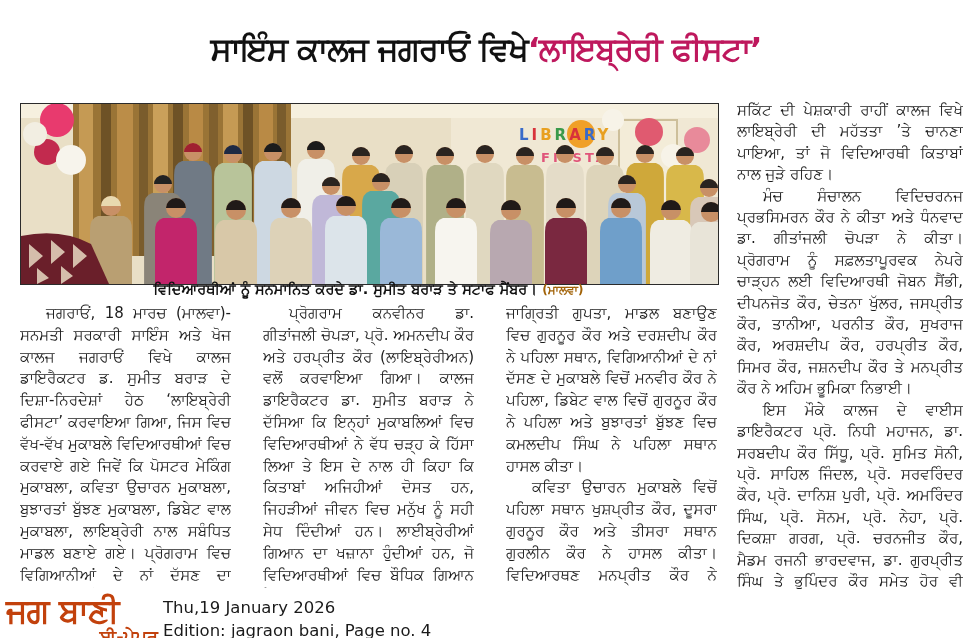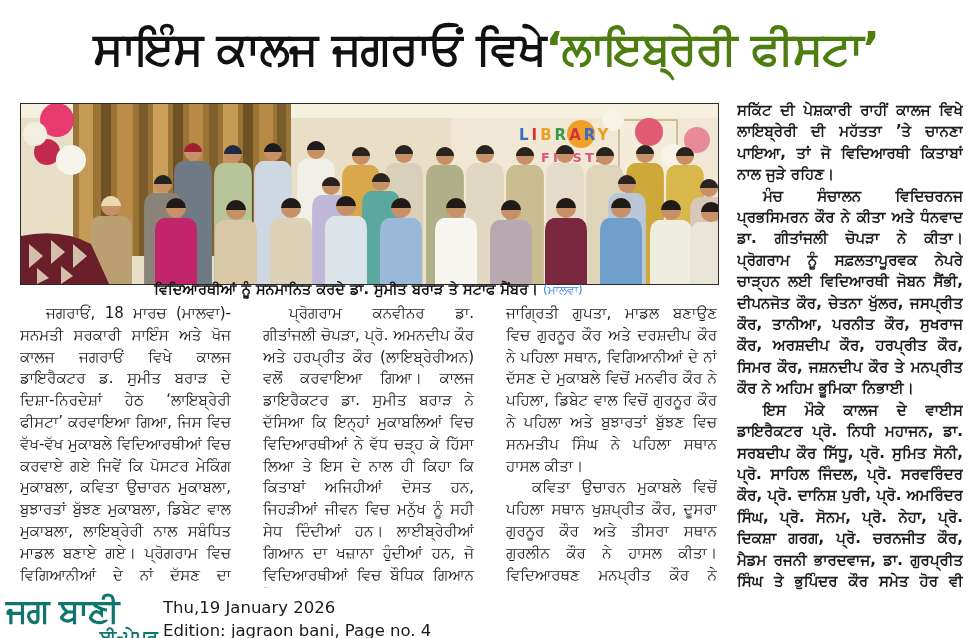--- a/index.html
+++ b/index.html
@@ -5,65 +5,65 @@
   html,body{margin:0;padding:0;}
   body{
     width:972px;height:638px;position:relative;overflow:hidden;
     background:#ffffff;
     font-family:"DejaVu Sans","Liberation Sans",sans-serif;
     color:#1a1a1a;
   }
   .headline{
     position:absolute;left:0;top:6px;width:972px;height:86px;
     display:flex;align-items:center;justify-content:center;
-    font-size:45px;font-weight:700;letter-spacing:-1px;white-space:nowrap;
+    font-size:32px;font-weight:700;letter-spacing:-1px;white-space:nowrap;
     color:#111;
   }
   .headline .hl{color:#e8422d;}
   .photo-frame{
     position:absolute;left:20px;top:103px;width:697px;height:180px;
     border:1px solid #2b2b2b;box-sizing:content-box;background:#ec4899;text-align:right;
   }
   .caption{
     position:absolute;left:20px;top:281px;width:697px;height:20px;
     text-align:center;font-size:14.5px;font-weight:700;color:#111;
     white-space:nowrap;
   }
-  .caption .credit{font-weight:400;font-size:12px;color:#3b82f6;}
+  .caption .credit{font-weight:700;font-size:12px;color:#a16207;}
   .cols{
     position:absolute;left:20px;top:303px;width:697px;height:285px;
     display:flex;gap:32px;
   }
   .col{width:223px;overflow:hidden;}
   .col p, .rcol p{
     margin:0;font-size:15px;line-height:21.8px;text-align:justify;color:#1c1c1c;
   }
   .col p.indent, .rcol p.indent{text-indent:26px;}
   .rcol{
     position:absolute;left:737px;top:100px;width:226px;height:492px;overflow:hidden;
   }
-  .rcol p{line-height:21.4px;font-weight:bold;}
+  .rcol p{line-height:21.4px;}
   .footer-logo{
     position:absolute;left:6px;top:594px;width:152px;height:42px;
     color:#d21f26;line-height:1;
   }
   .footer-logo .main{font-size:33px;font-weight:700;letter-spacing:-1px;white-space:nowrap;}
   .footer-logo .sub{font-size:18px;font-weight:700;text-align:right;margin-top:1px;}
   .footer-meta{
     position:absolute;left:163px;top:596px;width:420px;
     font-size:16.5px;color:#1a1a1a;line-height:23px;white-space:nowrap;
   }
   svg text{font-family:"DejaVu Sans","Liberation Sans",sans-serif;}
 </style>
 </head>
 <body>
 
 <div class="headline">
   <span>ਸਾਇੰਸ ਕਾਲਜ ਜਗਰਾਓਂ ਵਿਖੇ </span>
-    <span class="hl" style="color: #4d7c0f;">‘ਲਾਇਬ੍ਰੇਰੀ ਫੀਸਟਾ’</span>
+    <span class="hl" style="color: #be185d;">‘ਲਾਇਬ੍ਰੇਰੀ ਫੀਸਟਾ’</span>
 </div>
 
 <div class="photo-frame">
   <svg width="697" height="180" viewBox="0 0 697 180">
 
     <rect x="0" y="0" width="697" height="180" fill="#e9dfc6"></rect>
     <rect x="430" y="0" width="267" height="180" fill="#f0e8d4"></rect>
     <rect x="0" y="0" width="697" height="14" fill="#f6f0df"></rect>
 
     <rect x="598" y="16" width="58" height="120" fill="#f3ecd8" stroke="#cdbf9a" stroke-width="2"></rect>
@@ -271,31 +271,31 @@
 
 <div class="cols">
   <div class="col">
     <p class="indent">ਜਗਰਾਓਂ, 18 ਮਾਰਚ (ਮਾਲਵਾ)- ਸਨਮਤੀ ਸਰਕਾਰੀ ਸਾਇੰਸ ਅਤੇ ਖੋਜ ਕਾਲਜ ਜਗਰਾਓਂ ਵਿਖੇ ਕਾਲਜ ਡਾਇਰੈਕਟਰ ਡ. ਸੁਮੀਤ ਬਰਾੜ ਦੇ ਦਿਸ਼ਾ-ਨਿਰਦੇਸ਼ਾਂ ਹੇਠ ‘ਲਾਇਬ੍ਰੇਰੀ ਫੀਸਟਾ’ ਕਰਵਾਇਆ ਗਿਆ, ਜਿਸ ਵਿਚ ਵੱਖ-ਵੱਖ ਮੁਕਾਬਲੇ ਵਿਦਿਆਰਥੀਆਂ ਵਿਚ ਕਰਵਾਏ ਗਏ ਜਿਵੇਂ ਕਿ ਪੋਸਟਰ ਮੇਕਿੰਗ ਮੁਕਾਬਲਾ, ਕਵਿਤਾ ਉਚਾਰਨ ਮੁਕਾਬਲਾ, ਬੁਝਾਰਤਾਂ ਬੁੱਝਣ ਮੁਕਾਬਲਾ, ਡਿਬੇਟ ਵਾਲ ਮੁਕਾਬਲਾ, ਲਾਇਬ੍ਰੇਰੀ ਨਾਲ ਸਬੰਧਿਤ ਮਾਡਲ ਬਣਾਏ ਗਏ। ਪ੍ਰੋਗਰਾਮ ਵਿਚ ਵਿਗਿਆਨੀਆਂ ਦੇ ਨਾਂ ਦੱਸਣ ਦਾ ਮੁਕਾਬਲਾ ਵੀ ਹੋਇਆ।</p>
   </div>
   <div class="col">
     <p class="indent">ਪ੍ਰੋਗਰਾਮ ਕਨਵੀਨਰ ਡਾ. ਗੀਤਾਂਜਲੀ ਚੋਪੜਾ, ਪ੍ਰੋ. ਅਮਨਦੀਪ ਕੌਰ ਅਤੇ ਹਰਪ੍ਰੀਤ ਕੌਰ (ਲਾਇਬ੍ਰੇਰੀਅਨ) ਵਲੋਂ ਕਰਵਾਇਆ ਗਿਆ। ਕਾਲਜ ਡਾਇਰੈਕਟਰ ਡਾ. ਸੁਮੀਤ ਬਰਾੜ ਨੇ ਦੱਸਿਆ ਕਿ ਇਨ੍ਹਾਂ ਮੁਕਾਬਲਿਆਂ ਵਿਚ ਵਿਦਿਆਰਥੀਆਂ ਨੇ ਵੱਧ ਚੜ੍ਹ ਕੇ ਹਿੱਸਾ ਲਿਆ ਤੇ ਇਸ ਦੇ ਨਾਲ ਹੀ ਕਿਹਾ ਕਿ ਕਿਤਾਬਾਂ ਅਜਿਹੀਆਂ ਦੋਸਤ ਹਨ, ਜਿਹੜੀਆਂ ਜੀਵਨ ਵਿਚ ਮਨੁੱਖ ਨੂੰ ਸਹੀ ਸੇਧ ਦਿੰਦੀਆਂ ਹਨ। ਲਾਈਬ੍ਰੇਰੀਆਂ ਗਿਆਨ ਦਾ ਖਜ਼ਾਨਾ ਹੁੰਦੀਆਂ ਹਨ, ਜੋ ਵਿਦਿਆਰਥੀਆਂ ਵਿਚ ਬੌਧਿਕ ਗਿਆਨ ਪੈਦਾ ਕਰਦੀਆਂ ਹਨ।</p>
     <p class="indent">ਪੋਸਟਰ ਮੁਕਾਬਲੇ ਵਿਚੋਂ ਪਹਿਲਾ ਸਥਾਨ</p>
   </div>
   <div class="col">
-    <p>ਜਾਗ੍ਰਿਤੀ ਗੁਪਤਾ, ਮਾਡਲ ਬਣਾਉਣ ਵਿਚ ਗੁਰਨੂਰ ਕੌਰ ਅਤੇ ਦਰਸ਼ਦੀਪ ਕੌਰ ਨੇ ਪਹਿਲਾ ਸਥਾਨ, ਵਿਗਿਆਨੀਆਂ ਦੇ ਨਾਂ ਦੱਸਣ ਦੇ ਮੁਕਾਬਲੇ ਵਿਚੋਂ ਮਨਵੀਰ ਕੌਰ ਨੇ ਪਹਿਲਾ, ਡਿਬੇਟ ਵਾਲ ਵਿਚੋਂ ਗੁਰਨੂਰ ਕੌਰ ਨੇ ਪਹਿਲਾ ਅਤੇ ਬੁਝਾਰਤਾਂ ਬੁੱਝਣ ਵਿਚ ਸਨਮਤੀਪ ਸਿੰਘ ਨੇ ਪਹਿਲਾ ਸਥਾਨ ਹਾਸਲ ਕੀਤਾ।</p>
+    <p>ਜਾਗ੍ਰਿਤੀ ਗੁਪਤਾ, ਮਾਡਲ ਬਣਾਉਣ ਵਿਚ ਗੁਰਨੂਰ ਕੌਰ ਅਤੇ ਦਰਸ਼ਦੀਪ ਕੌਰ ਨੇ ਪਹਿਲਾ ਸਥਾਨ, ਵਿਗਿਆਨੀਆਂ ਦੇ ਨਾਂ ਦੱਸਣ ਦੇ ਮੁਕਾਬਲੇ ਵਿਚੋਂ ਮਨਵੀਰ ਕੌਰ ਨੇ ਪਹਿਲਾ, ਡਿਬੇਟ ਵਾਲ ਵਿਚੋਂ ਗੁਰਨੂਰ ਕੌਰ ਨੇ ਪਹਿਲਾ ਅਤੇ ਬੁਝਾਰਤਾਂ ਬੁੱਝਣ ਵਿਚ ਕਮਲਦੀਪ ਸਿੰਘ ਨੇ ਪਹਿਲਾ ਸਥਾਨ ਹਾਸਲ ਕੀਤਾ।</p>
     <p class="indent">ਕਵਿਤਾ ਉਚਾਰਨ ਮੁਕਾਬਲੇ ਵਿਚੋਂ ਪਹਿਲਾ ਸਥਾਨ ਖੁਸ਼ਪ੍ਰੀਤ ਕੌਰ, ਦੂਸਰਾ ਗੁਰਨੂਰ ਕੌਰ ਅਤੇ ਤੀਸਰਾ ਸਥਾਨ ਗੁਰਲੀਨ ਕੌਰ ਨੇ ਹਾਸਲ ਕੀਤਾ। ਵਿਦਿਆਰਥਣ ਮਨਪ੍ਰੀਤ ਕੌਰ ਨੇ ਸੱਭਿਆਚਾਰਕ ਗੀਤ ਦਾ ਉਚਾਰਨ ਕੀਤਾ। ਵਿਦਿਆਰਥੀਆਂ ਨੇ</p>
   </div>
 </div>
 
 <div class="rcol">
   <p>ਸਕਿੱਟ ਦੀ ਪੇਸ਼ਕਾਰੀ ਰਾਹੀਂ ਕਾਲਜ ਵਿਖੇ ਲਾਇਬ੍ਰੇਰੀ ਦੀ ਮਹੱਤਤਾ ’ਤੇ ਚਾਨਣਾ ਪਾਇਆ, ਤਾਂ ਜੋ ਵਿਦਿਆਰਥੀ ਕਿਤਾਬਾਂ ਨਾਲ ਜੁੜੇ ਰਹਿਣ।</p>
   <p class="indent">ਮੰਚ ਸੰਚਾਲਨ ਵਿਦਿਚਰਨਜ ਪ੍ਰਭਸਿਮਰਨ ਕੌਰ ਨੇ ਕੀਤਾ ਅਤੇ ਧੰਨਵਾਦ ਡਾ. ਗੀਤਾਂਜਲੀ ਚੋਪੜਾ ਨੇ ਕੀਤਾ। ਪ੍ਰੋਗਰਾਮ ਨੂੰ ਸਫ਼ਲਤਾਪੂਰਵਕ ਨੇਪਰੇ ਚਾੜ੍ਹਨ ਲਈ ਵਿਦਿਆਰਥੀ ਜੋਬਨ ਸੈਂਭੀ, ਦੀਪਨਜੋਤ ਕੌਰ, ਚੇਤਨਾ ਖੁੱਲਰ, ਜਸਪ੍ਰੀਤ ਕੌਰ, ਤਾਨੀਆ, ਪਰਨੀਤ ਕੌਰ, ਸੁਖਰਾਜ ਕੌਰ, ਅਰਸ਼ਦੀਪ ਕੌਰ, ਹਰਪ੍ਰੀਤ ਕੌਰ, ਸਿਮਰ ਕੌਰ, ਜਸ਼ਨਦੀਪ ਕੌਰ ਤੇ ਮਨਪ੍ਰੀਤ ਕੌਰ ਨੇ ਅਹਿਮ ਭੂਮਿਕਾ ਨਿਭਾਈ।</p>
   <p class="indent">ਇਸ ਮੌਕੇ ਕਾਲਜ ਦੇ ਵਾਈਸ ਡਾਇਰੈਕਟਰ ਪ੍ਰੋ. ਨਿਧੀ ਮਹਾਜਨ, ਡਾ. ਸਰਬਦੀਪ ਕੌਰ ਸਿੱਧੂ, ਪ੍ਰੋ. ਸੁਮਿਤ ਸੋਨੀ, ਪ੍ਰੋ. ਸਾਹਿਲ ਜਿੰਦਲ, ਪ੍ਰੋ. ਸਰਵਰਿੰਦਰ ਕੌਰ, ਪ੍ਰੋ. ਦਾਨਿਸ਼ ਪੁਰੀ, ਪ੍ਰੋ. ਅਮਰਿੰਦਰ ਸਿੰਘ, ਪ੍ਰੋ. ਸੋਨਮ, ਪ੍ਰੋ. ਨੇਹਾ, ਪ੍ਰੋ. ਦਿਕਸ਼ਾ ਗਰਗ, ਪ੍ਰੋ. ਚਰਨਜੀਤ ਕੌਰ, ਮੈਡਮ ਰਜਨੀ ਭਾਰਦਵਾਜ, ਡਾ. ਗੁਰਪ੍ਰੀਤ ਸਿੰਘ ਤੇ ਭੁਪਿੰਦਰ ਕੌਰ ਸਮੇਤ ਹੋਰ ਵੀ ਅਧਿਆਪਕ ਹਾਜ਼ਰ ਸਨ।</p>
 </div>
 
-<div class="footer-logo" style="color: #0f766e;">
+<div class="footer-logo" style="color: #c2410c;">
   <div class="main">ਜਗ ਬਾਣੀ</div>
   <div class="sub">ਈ-ਪੇਪਰ</div>
 </div>
 <div class="footer-meta">
   <div>Thu,19 January 2026</div>
   <div>Edition: jagraon bani, Page no. 4</div>
 </div>
 
 </body></html>

